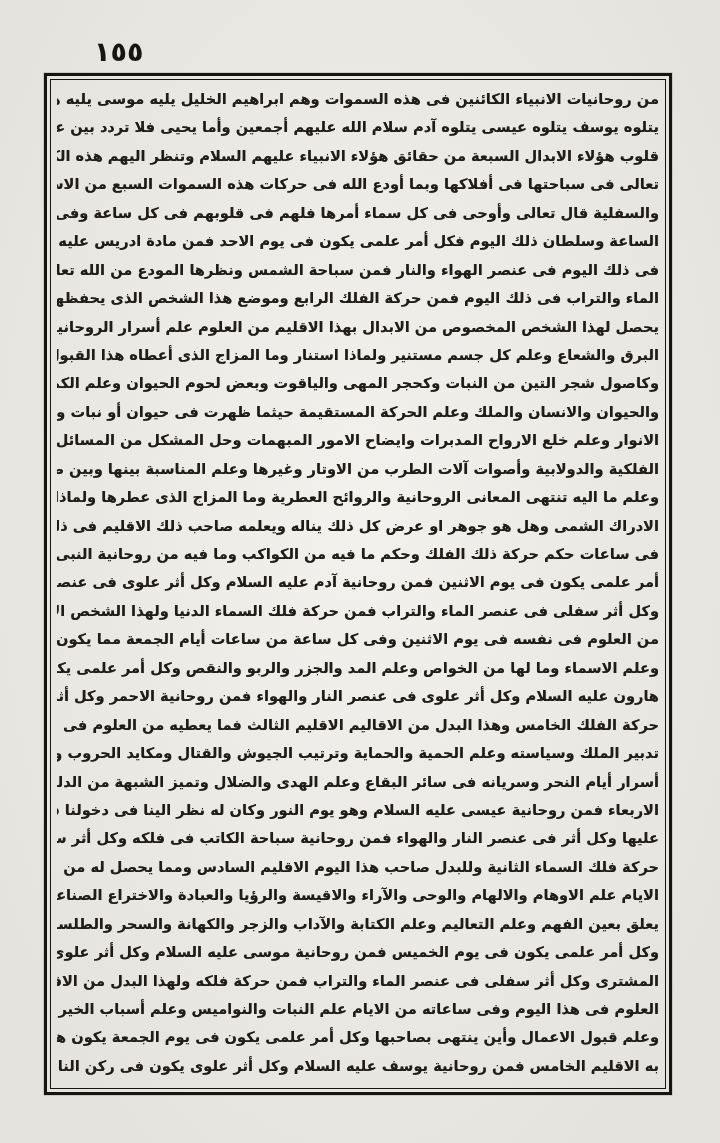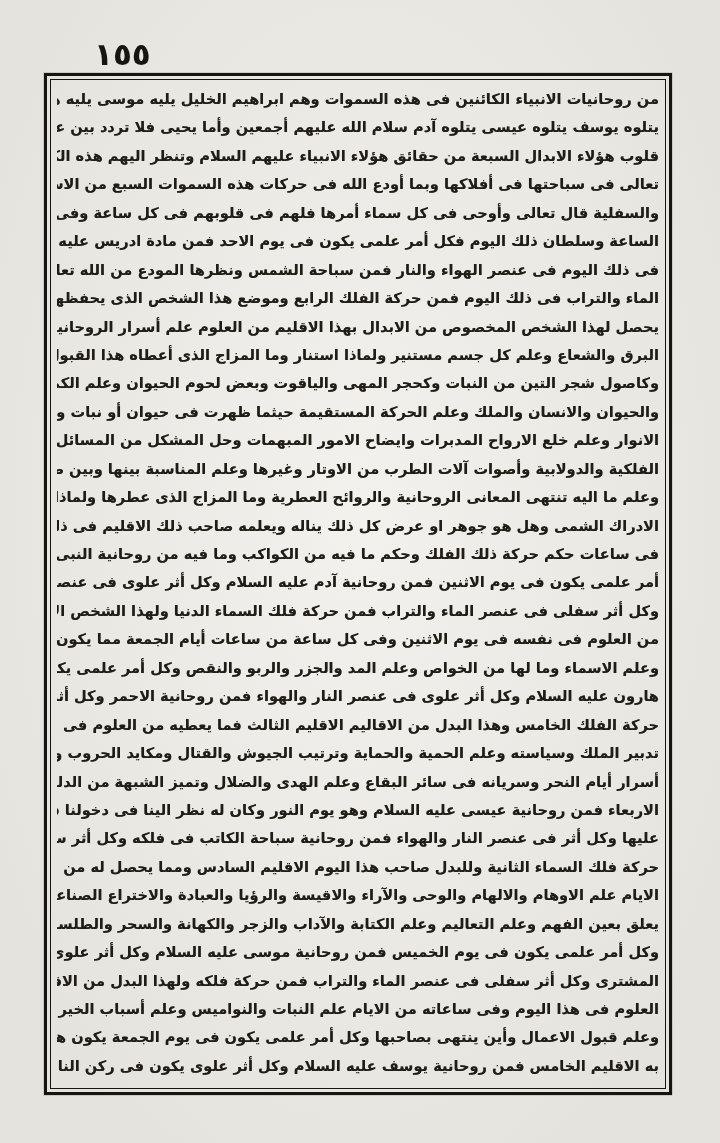--- a/index.html
+++ b/index.html
@@ -13,21 +13,21 @@
     background:
       radial-gradient(ellipse at 50% 45%, rgba(255,255,255,0.35), rgba(0,0,0,0.03) 85%),
       #eceae4;
     font-family: "DejaVu Sans", sans-serif;
     overflow: hidden;
   }
   .page-number {
     position: absolute;
     top: 36px;
     left: 94px;
-    font-size: 31px;
+    font-size: 27px;
     font-weight: bold;
     color: #17150f;
     letter-spacing: 1px;
     direction: rtl;
   }
   .frame-outer {
     position: absolute;
     top: 73px;
     left: 44px;
     width: 628px;

